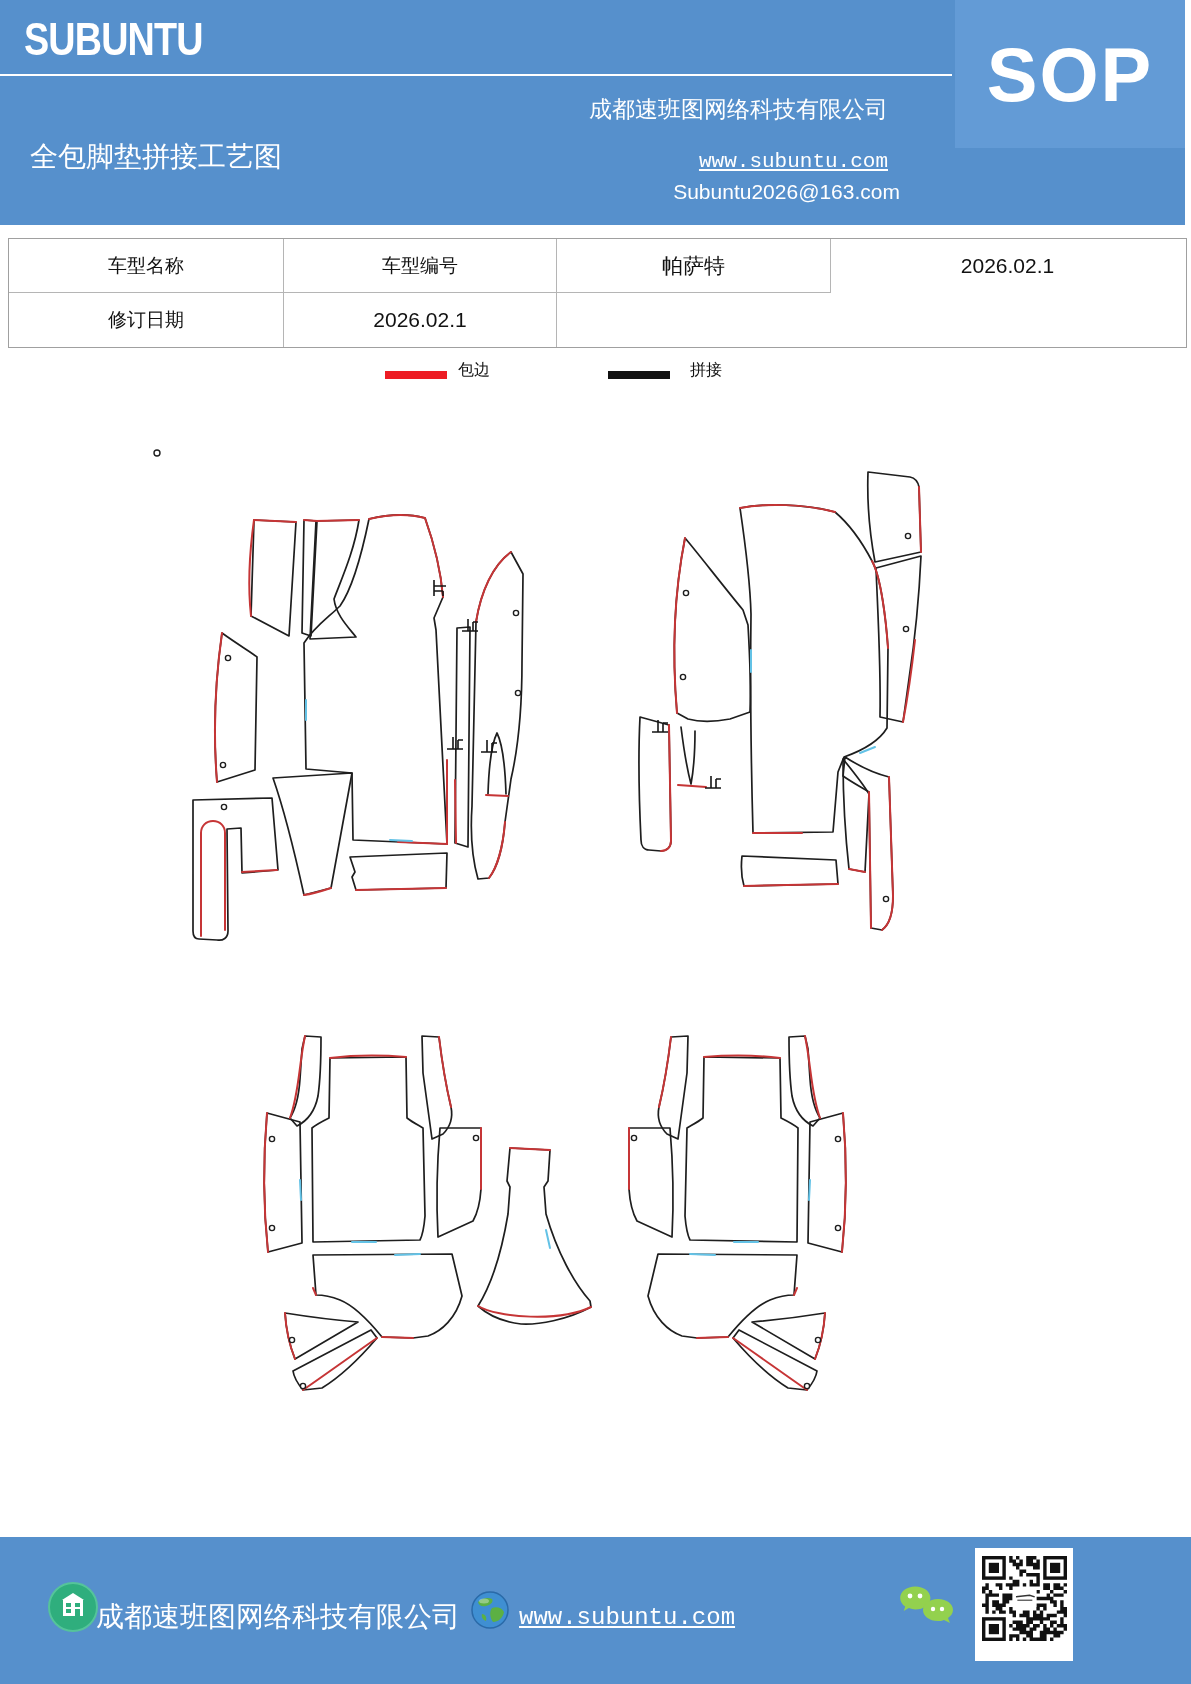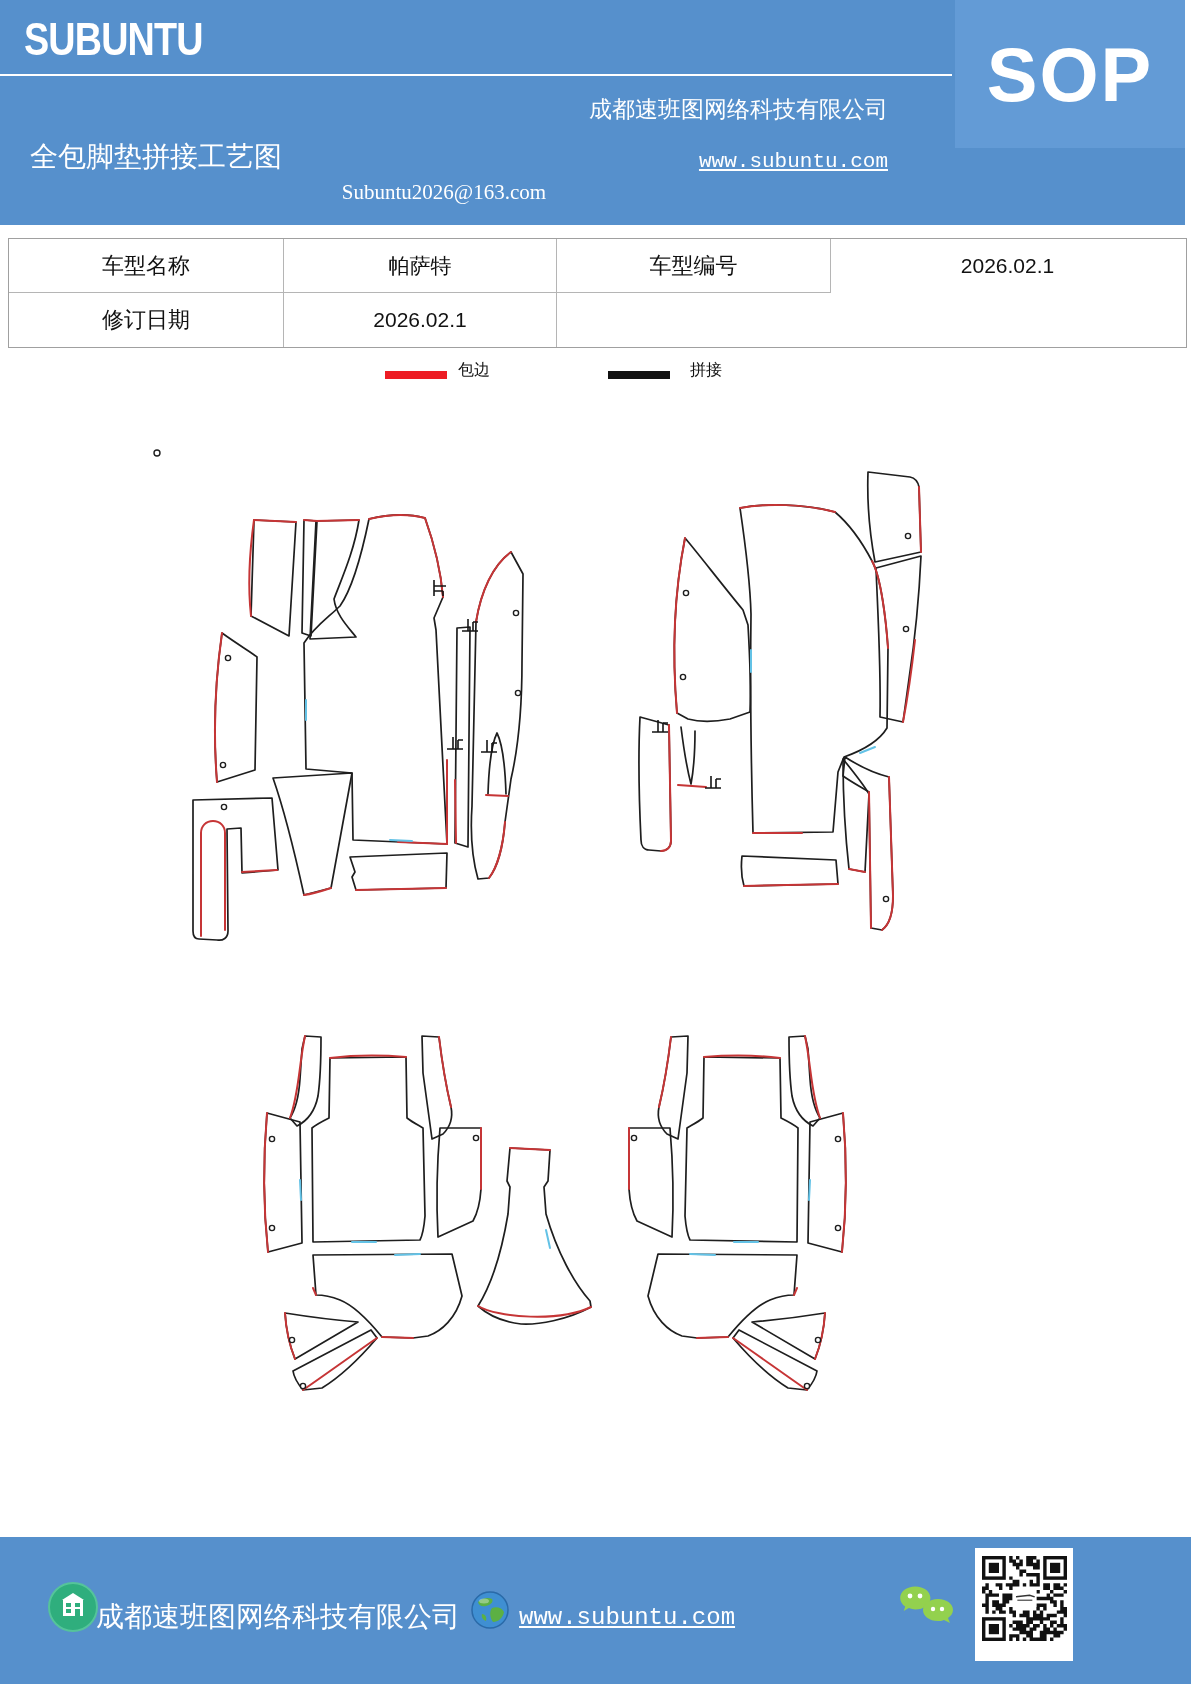--- a/index.html
+++ b/index.html
@@ -17,32 +17,32 @@
         letter-spacing:-1px;transform:scaleX(.82);transform-origin:left top;
         font-family:"Liberation Sans",sans-serif;}
   .hdr-divider{left:0;top:74px;width:952px;height:2px;background:#fff;}
   .doc-title{left:30px;top:138px;color:#fff;font-size:28px;
              font-family:"Liberation Serif",serif;}
   .hdr-company{left:0;top:94px;width:888px;text-align:right;color:#fff;
                font-size:23px;font-family:"Liberation Serif",serif;}
   .hdr-site{left:0;top:150px;width:888px;text-align:right;color:#fff;
             font-size:21px;text-decoration:underline;
             font-family:"Liberation Mono",monospace;}
-  .hdr-mail{left:0;top:180px;width:888px;text-align:center;color:#fff;
-            font-size:21px;font-family:Liberation Serif, serif;}
+  .hdr-mail{left:12px;top:180px;width:888px;text-align:right;color:#fff;
+            font-size:21px;font-family:Liberation Sans, sans-serif;}
 
   
   .info-table{left:8px;top:238px;width:1177px;border:1px solid #a0a0a0;
               display:grid;grid-template-columns:275px 273px 274px 353px;
               grid-auto-rows:54px;background:#fff;}
   .cell{border-right:1px solid #b5b5b5;border-bottom:1px solid #b5b5b5;
         display:flex;align-items:center;justify-content:center;color:#111;}
   .cell:nth-child(4n){border-right:none;}
   .cell.last-row{border-bottom:none;}
-  .cell.lbl{font-size:22px;font-family:Liberation Sans, sans-serif;}
+  .cell.lbl{font-size:19px;font-family:Liberation Sans, sans-serif;}
   .cell.val-cn{font-size:21px;font-family:"Liberation Serif",serif;}
   .cell.val-en{font-size:19px;font-family:"Liberation Sans",sans-serif;}
   .cell.val-date{font-size:21px;font-family:"Liberation Sans",sans-serif;}
 
   
   .legend-bar{height:8px;width:62px;}
   .legend-label{font-size:16px;color:#111;font-family:"Liberation Serif",serif;}
 
   
   .diagram-svg{left:0;top:0;width:1191px;height:1684px;}
@@ -69,22 +69,22 @@
 </div>
 <div class="abs logo">SUBUNTU</div>
 <div class="abs hdr-divider"></div>
 <div class="abs doc-title">全包脚垫拼接工艺图</div>
 <div class="abs hdr-company">成都速班图网络科技有限公司</div>
 <div class="abs hdr-site">www.subuntu.com</div>
 <div class="abs hdr-mail">Subuntu2026@163.com</div>
 
 <div class="abs info-table">
   <div class="cell lbl">车型名称</div>
+  <div class="cell lbl">车型编号</div>
   <div class="cell val-cn">帕萨特</div>
-  <div class="cell lbl">车型编号</div>
   <div class="cell val-date last-row">2026.02.1</div>
   <div class="cell lbl last-row">修订日期</div>
   <div class="cell val-date last-row">2026.02.1</div>
 </div>
 
 <div class="abs legend-bar" style="left:385px;top:371px;background:#ed1c24;"></div>
 <div class="abs legend-label" style="left:458px;top:360px;">包边</div>
 <div class="abs legend-bar" style="left:608px;top:371px;background:#111;"></div>
 <div class="abs legend-label" style="left:690px;top:360px;">拼接</div>
 

